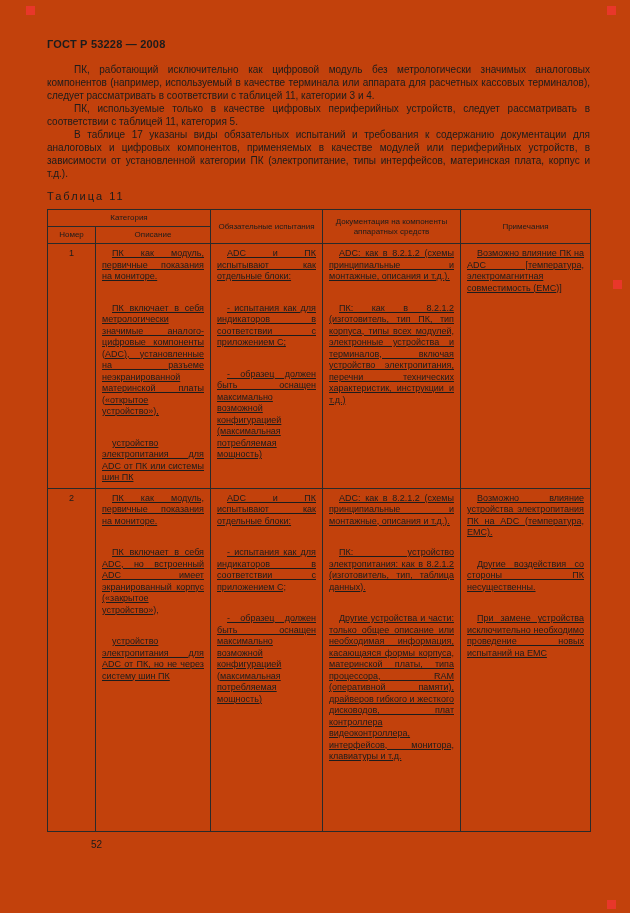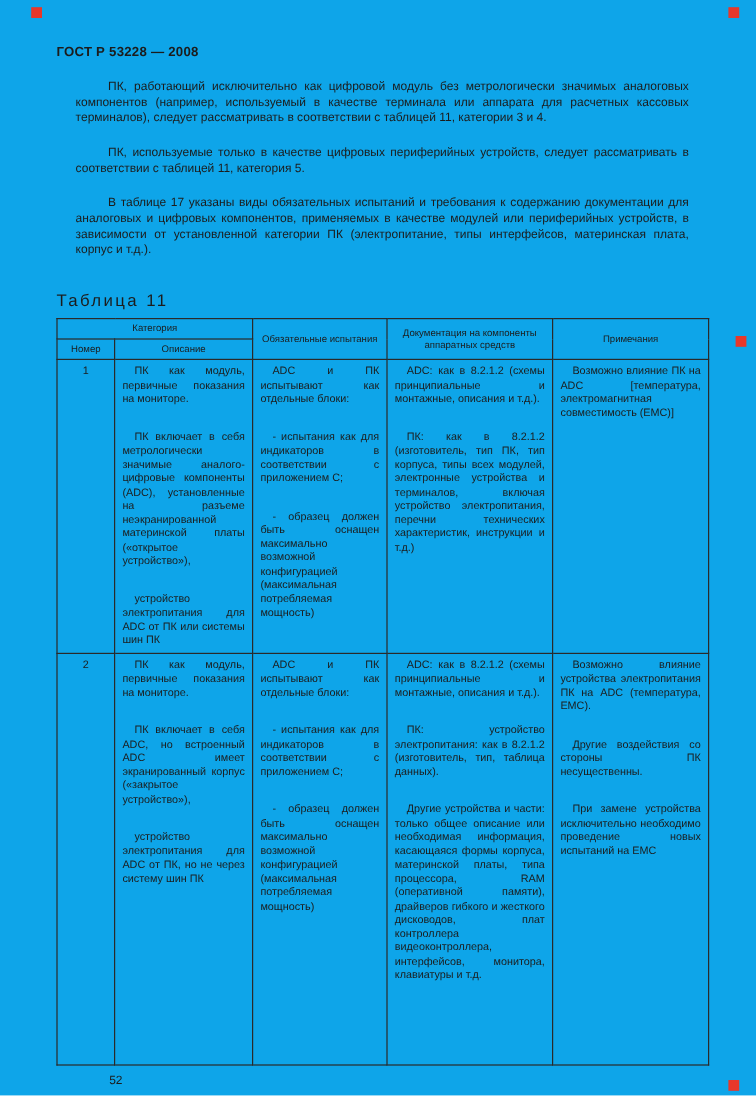--- a/index.html
+++ b/index.html
@@ -4,21 +4,21 @@
 <style>
   html, body {
     margin: 0;
     padding: 0;
     background: #ffffff;
   }
   .page {
     position: relative;
     width: 630px;
     height: 913px;
-    background: #0ea5e9;
+    background: #c2410c;
     box-sizing: border-box;
     padding: 38px 40px 0 47px;
     font-family: "Liberation Sans", "DejaVu Sans", sans-serif;
     color: #1c1c1c;
     overflow: hidden;
   }
   .corner-mark {
     position: absolute;
     width: 9px;
     height: 9px;
@@ -29,30 +29,30 @@
   .mark-rm { left: 613px; top: 280px; }
   .mark-br { left: 607px; top: 900px; }
 
   .doc-header {
     font-weight: bold;
     font-size: 11px;
     margin-bottom: 13px;
     letter-spacing: 0.2px;
   }
   .body-text .para {
-    margin: 16px;
+    margin: 0;
     font-size: 10px;
     line-height: 13px;
     text-align: justify;
     text-indent: 27px;
   }
   .table-label {
-    margin-top: 27px;
+    margin-top: 10px;
     margin-bottom: 7px;
-    font-size: 14px;
+    font-size: 11px;
     letter-spacing: 2px;
   }
   table.gost-table {
     width: 543px;
     border-collapse: collapse;
     table-layout: fixed;
   }
   table.gost-table th,
   table.gost-table td {
     border: 1px solid #2a2a2a;
@@ -72,20 +72,21 @@
     line-height: 11.5px;
     padding: 4px 6px 4px 6px;
   }
   td.num {
     text-align: center;
     padding-top: 5px;
   }
   .cell-para {
     text-indent: 10px;
     text-align: justify;
+    text-decoration: underline;
   }
   .cell-para + .cell-para {
     margin-top: 20px;
   }
   tr.row-1 td { height: 218px; }
   tr.row-2 td { height: 343px; }
   .page-number {
     margin-top: 7px;
     font-size: 10px;
     padding-left: 44px;

